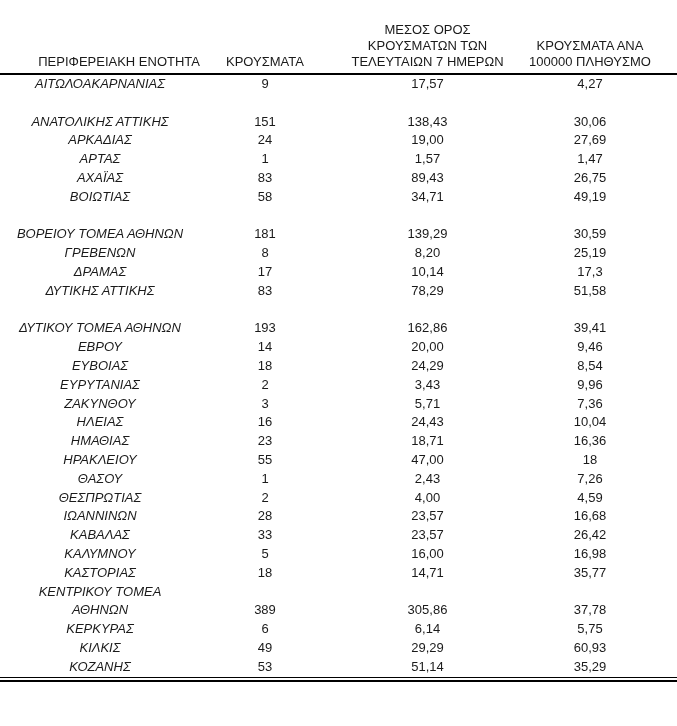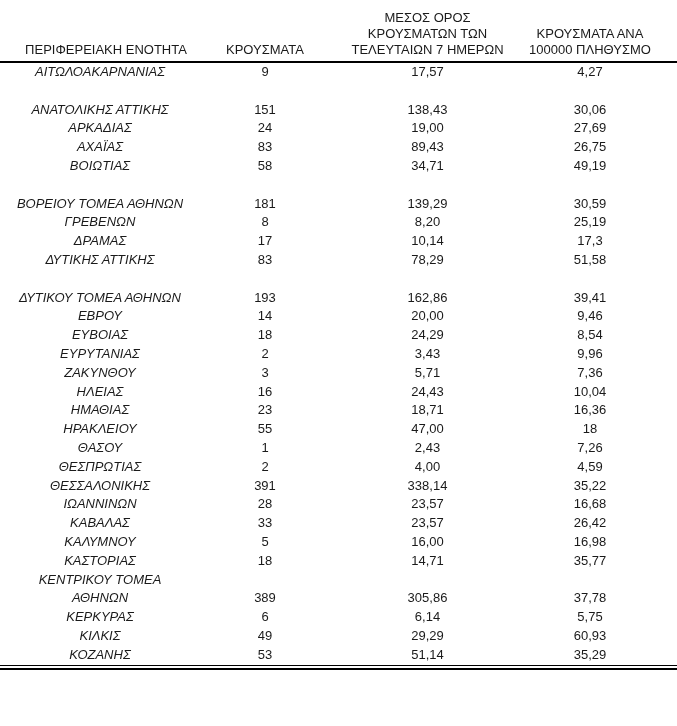--- a/index.html
+++ b/index.html
@@ -21,26 +21,26 @@
     width: 677px;
   }
   table.cases-table th {
     font-weight: 400;
     font-size: 13px;
     line-height: 16px;
     text-align: center;
     vertical-align: bottom;
     white-space: pre-line;
     padding: 0 0 3px 0;
-    height: 62px;
+    height: 74px;
     box-sizing: border-box;
     border-bottom: 2px solid #000000;
   }
   table.cases-table th.th-region {
-    text-align: center;
+    text-align: right;
     padding-left: 12px;
   }
   table.cases-table td {
     font-size: 13px;
     line-height: 18.8px;
     padding: 0;
     text-align: center;
     vertical-align: bottom;
   }
   table.cases-table td.region {
@@ -100,20 +100,27 @@
           <td></td>
         </tr>
         <tr>
           <td class="region">ΑΡΚΑΔΙΑΣ</td>
           <td class="num">24</td>
           <td class="num">19,00</td>
           <td class="num">27,69</td>
           <td></td>
         </tr>
         <tr>
+          <td class="region">ΑΡΤΑΣ</td>
+          <td class="num">1</td>
+          <td class="num">1,57</td>
+          <td class="num">1,47</td>
+          <td></td>
+        </tr>
+        <tr>
           <td class="region">ΑΧΑΪΑΣ</td>
           <td class="num">83</td>
           <td class="num">89,43</td>
           <td class="num">26,75</td>
           <td></td>
         </tr>
         <tr>
           <td class="region">ΒΟΙΩΤΙΑΣ</td>
           <td class="num">58</td>
           <td class="num">34,71</td>
@@ -215,27 +222,20 @@
           <td class="num">1</td>
           <td class="num">2,43</td>
           <td class="num">7,26</td>
           <td></td>
         </tr>
         <tr>
           <td class="region">ΘΕΣΠΡΩΤΙΑΣ</td>
           <td class="num">2</td>
           <td class="num">4,00</td>
           <td class="num">4,59</td>
-          <td></td>
-        </tr>
-        <tr>
-          <td class="region">ΘΕΣΣΑΛΟΝΙΚΗΣ</td>
-          <td class="num">391</td>
-          <td class="num">338,14</td>
-          <td class="num">35,22</td>
           <td></td>
         </tr>
         <tr>
           <td class="region">ΙΩΑΝΝΙΝΩΝ</td>
           <td class="num">28</td>
           <td class="num">23,57</td>
           <td class="num">16,68</td>
           <td></td>
         </tr>
         <tr>

